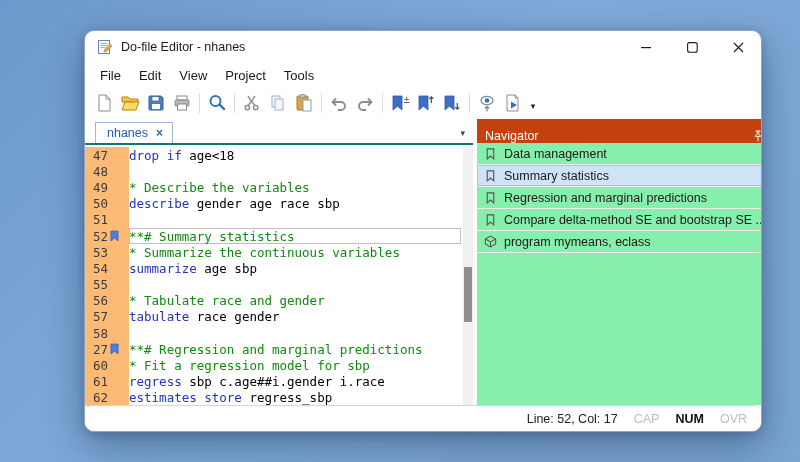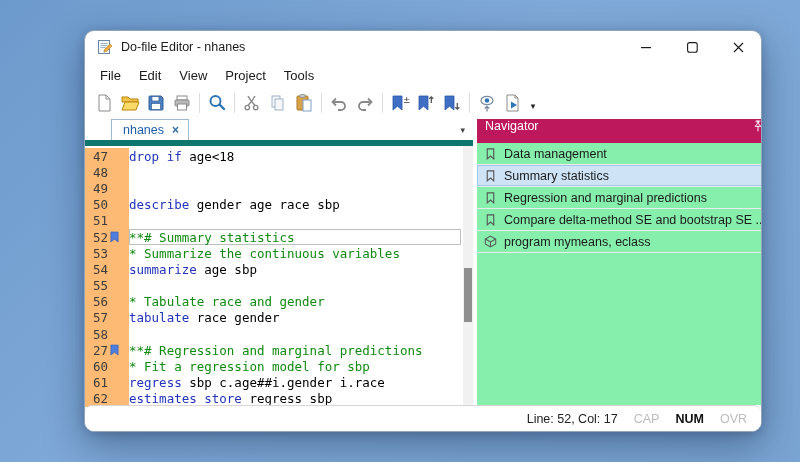--- a/index.html
+++ b/index.html
@@ -26,21 +26,21 @@
   .menu-item { font-size:13px; color:#1a1a1a; padding:3px 9px; }
   
   #toolbar { flex:0 0 32px; display:flex; align-items:center; padding-left:6px; }
   .tb-btn { width:26px; height:26px; display:flex; align-items:center; justify-content:center; }
   .tb-btn.narrow { width:14px; }
   .tb-sep { width:1px; height:20px; background:#dcdcdc; margin:0 4px; flex:0 0 1px; }
   .tb-caret { font-size:9px; color:#222; align-self:flex-end; padding-bottom:5px; }
   
   #content { flex:1; display:flex; min-height:0; }
   #editor-pane { flex:0 0 388px; width:388px; display:flex; flex-direction:column; min-height:0; }
-  #tabstrip { flex:0 0 26px; display:flex; align-items:flex-end; border-bottom:6px solid #0f766e; padding-left:26px; }
+  #tabstrip { flex:0 0 26px; display:flex; align-items:flex-end; border-bottom:2px solid #0f766e; padding-left:10px; }
   .tab { display:flex; align-items:center; gap:8px; background:#fff; border:1px solid #9db9d6; border-bottom:none;
          padding:3px 9px 3px 11px; font-size:12.5px; color:#1e5fa8; }
   .tab-close { color:#2e6da4; font-size:12px; font-weight:bold; line-height:1; }
   .tab-caret { margin-left:auto; margin-right:8px; color:#444; font-size:9px; padding-bottom:5px; }
   #code-area { flex:1; display:flex; min-height:0; }
   #code-lines { flex:1; display:flex; flex-direction:column; padding-top:2px;
                 font-family:"DejaVu Sans Mono",monospace; font-size:12.5px; background:#fff; }
   .code-row { display:flex; height:16.2px; flex:0 0 16.2px; align-items:center; }
   .gutter-cell { flex:0 0 44px; width:44px; background:#fdba74; height:100%; display:flex; align-items:center; color:#3c3c3c; }
   .lnum { width:22px; padding-left:8px; }
@@ -48,21 +48,21 @@
   .code-cell { flex:1; height:100%; display:flex; align-items:center; margin-right:2px; white-space:pre; }
   .code-cell.current { box-shadow:inset 0 0 0 1px #bfbfbf; }
   .seg-k { color:#2233bb; }
   .seg-c { color:#0f8a0f; }
   .seg-t { color:#000;text-align:right; }
   #editor-scrollbar { flex:0 0 10px; width:10px; background:#f1f1f1; position:relative; }
   #editor-scrollbar .thumb { position:absolute; left:1px; right:1px; background:#8f8f8f; }
   #splitter { flex:0 0 4px; background:#fff; }
   
   #navigator { flex:1; margin-right:9px; display:flex; flex-direction:column; min-height:0; }
-  #nav-header { flex:0 0 24px; background:#be185d; color:#fff; display:flex; align-items:flex-start; padding:0 8px; font-size:12.5px; }
+  #nav-header { flex:0 0 24px; background:#c2410c; color:#fff; display:flex; align-items:flex-end; padding:0 8px; font-size:12.5px; }
   #nav-header .pin { margin-left:auto; display:flex; }
   #nav-list { flex:1; background:#86efac; }
   .nav-item { height:22px; display:flex; align-items:center; gap:7px; padding:0 7px; font-size:12.5px; color:#1a1a1a;
               border-bottom:1px solid #ececec; white-space:nowrap; overflow:hidden; }
   .nav-item.selected { background:#cfe3f6; box-shadow:inset 0 0 0 1px #a3c7e8; }
   .nav-item .nav-label { overflow:hidden; text-overflow:ellipsis; }
   
   #statusbar { flex:0 0 26px; border-top:1px solid #d6d6d6; display:flex; align-items:center; justify-content:flex-end;
                gap:16px; padding-right:14px; font-size:12.5px; color:#222; background:#fff;border-radius:7px; }
   .dim { color:#bdbdbd; }
@@ -237,20 +237,21 @@
               <div class="code-row">
                 <div class="gutter-cell">
                   <span class="lnum">48</span>
                 </div>
                 <div class="code-cell"></div>
               </div>
               <div class="code-row">
                 <div class="gutter-cell">
                   <span class="lnum">49</span>
                 </div>
+                <div class="code-cell"><span class="seg-c">* Describe the variables</span></div>
               </div>
               <div class="code-row">
                 <div class="gutter-cell">
                   <span class="lnum">50</span>
                 </div>
                 <div class="code-cell"><span class="seg-k">describe</span><span class="seg-t"> gender age race sbp</span></div>
               </div>
               <div class="code-row">
                 <div class="gutter-cell">
                   <span class="lnum">51</span>

